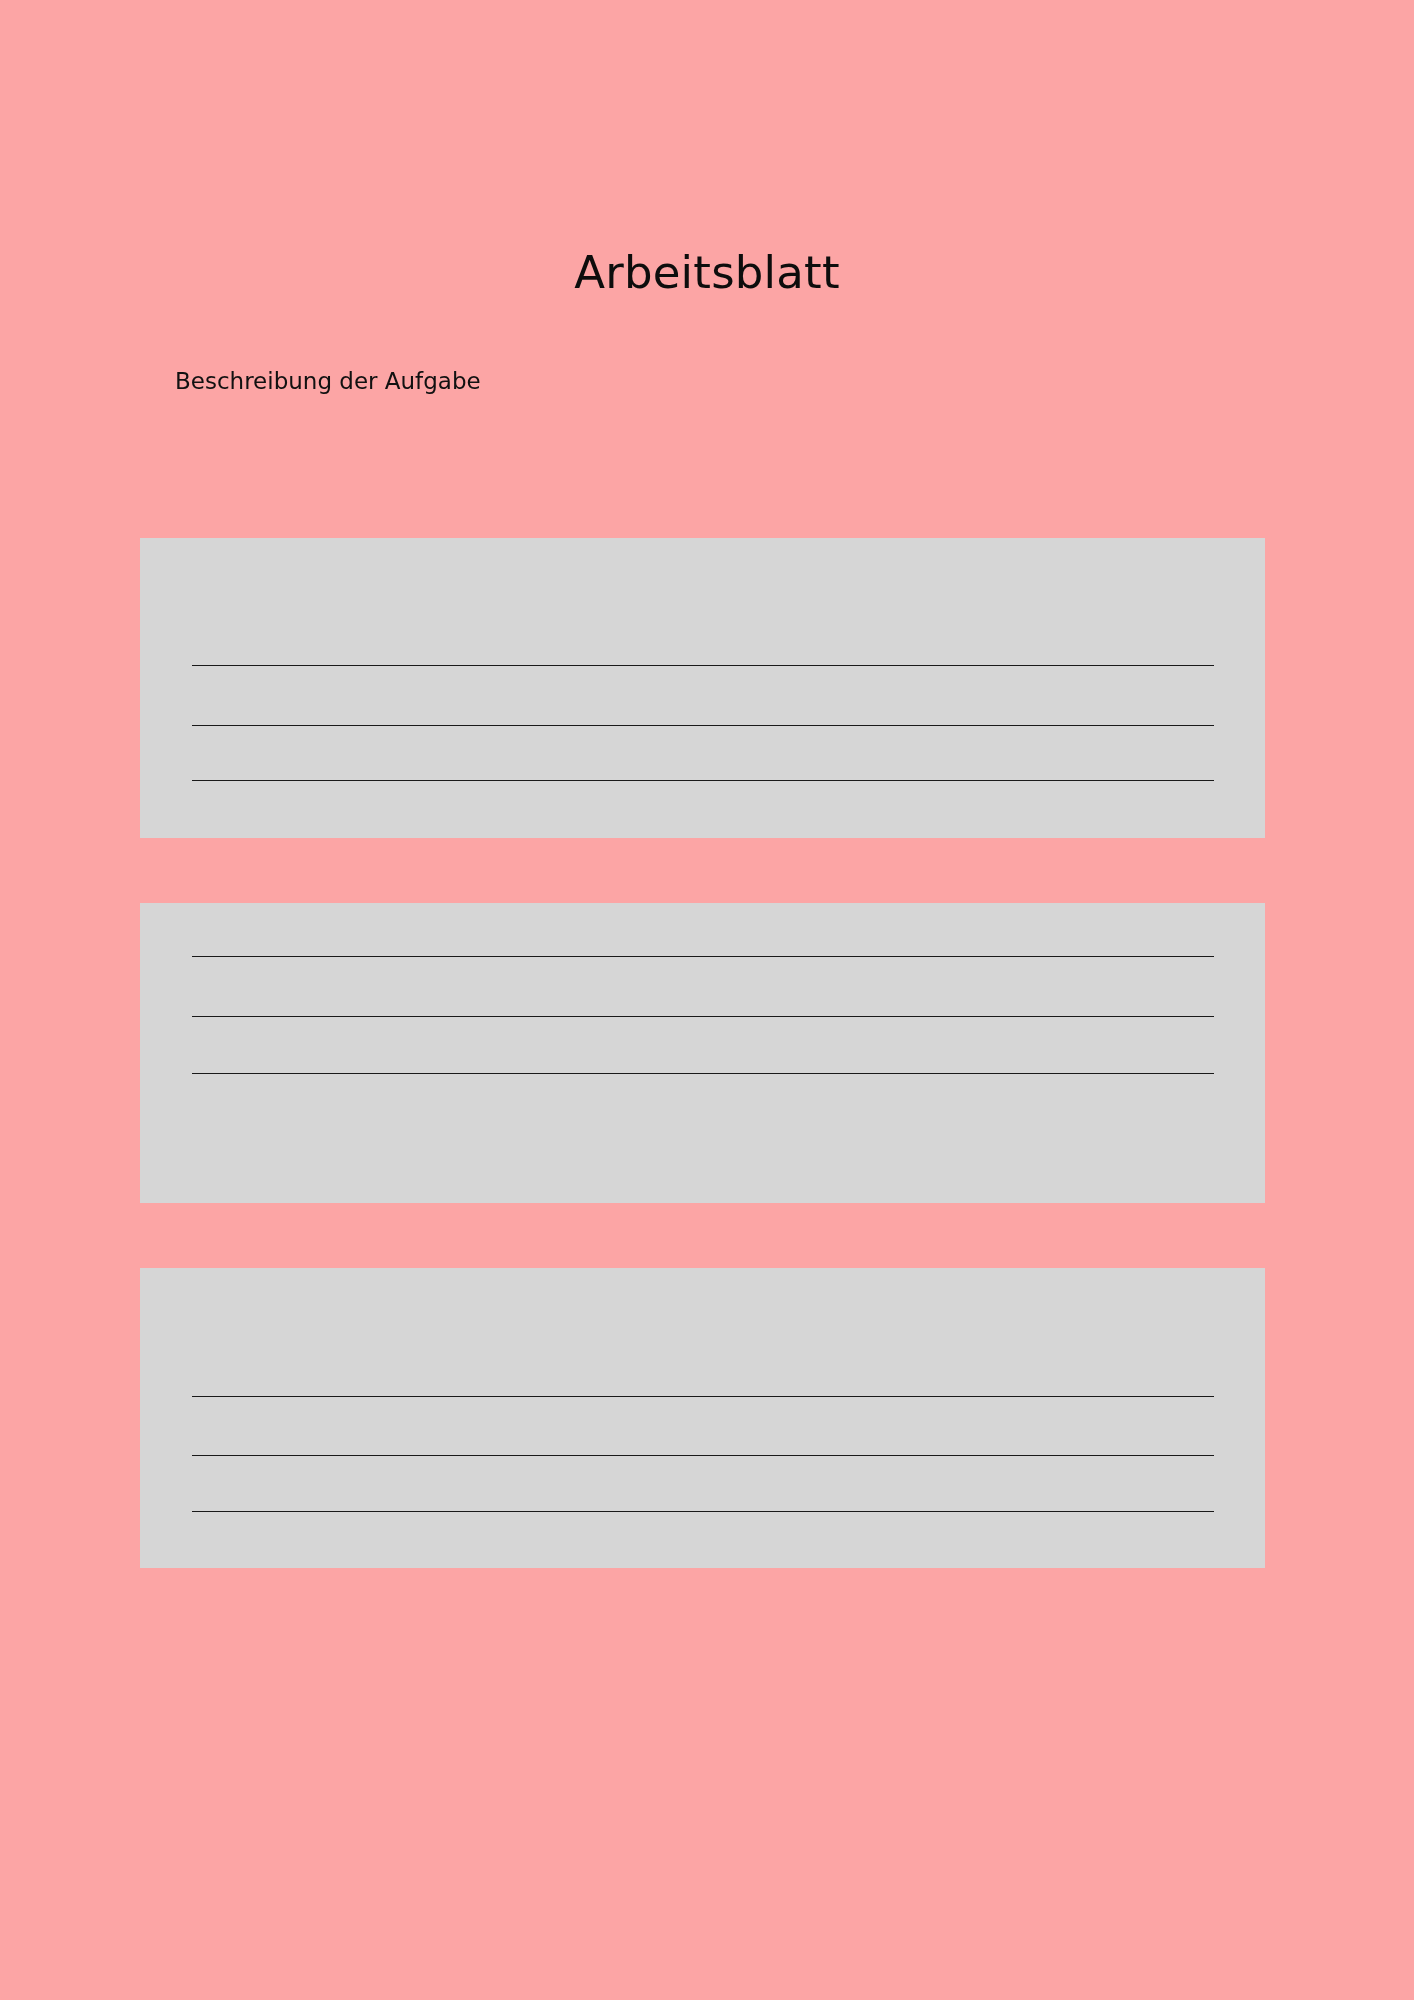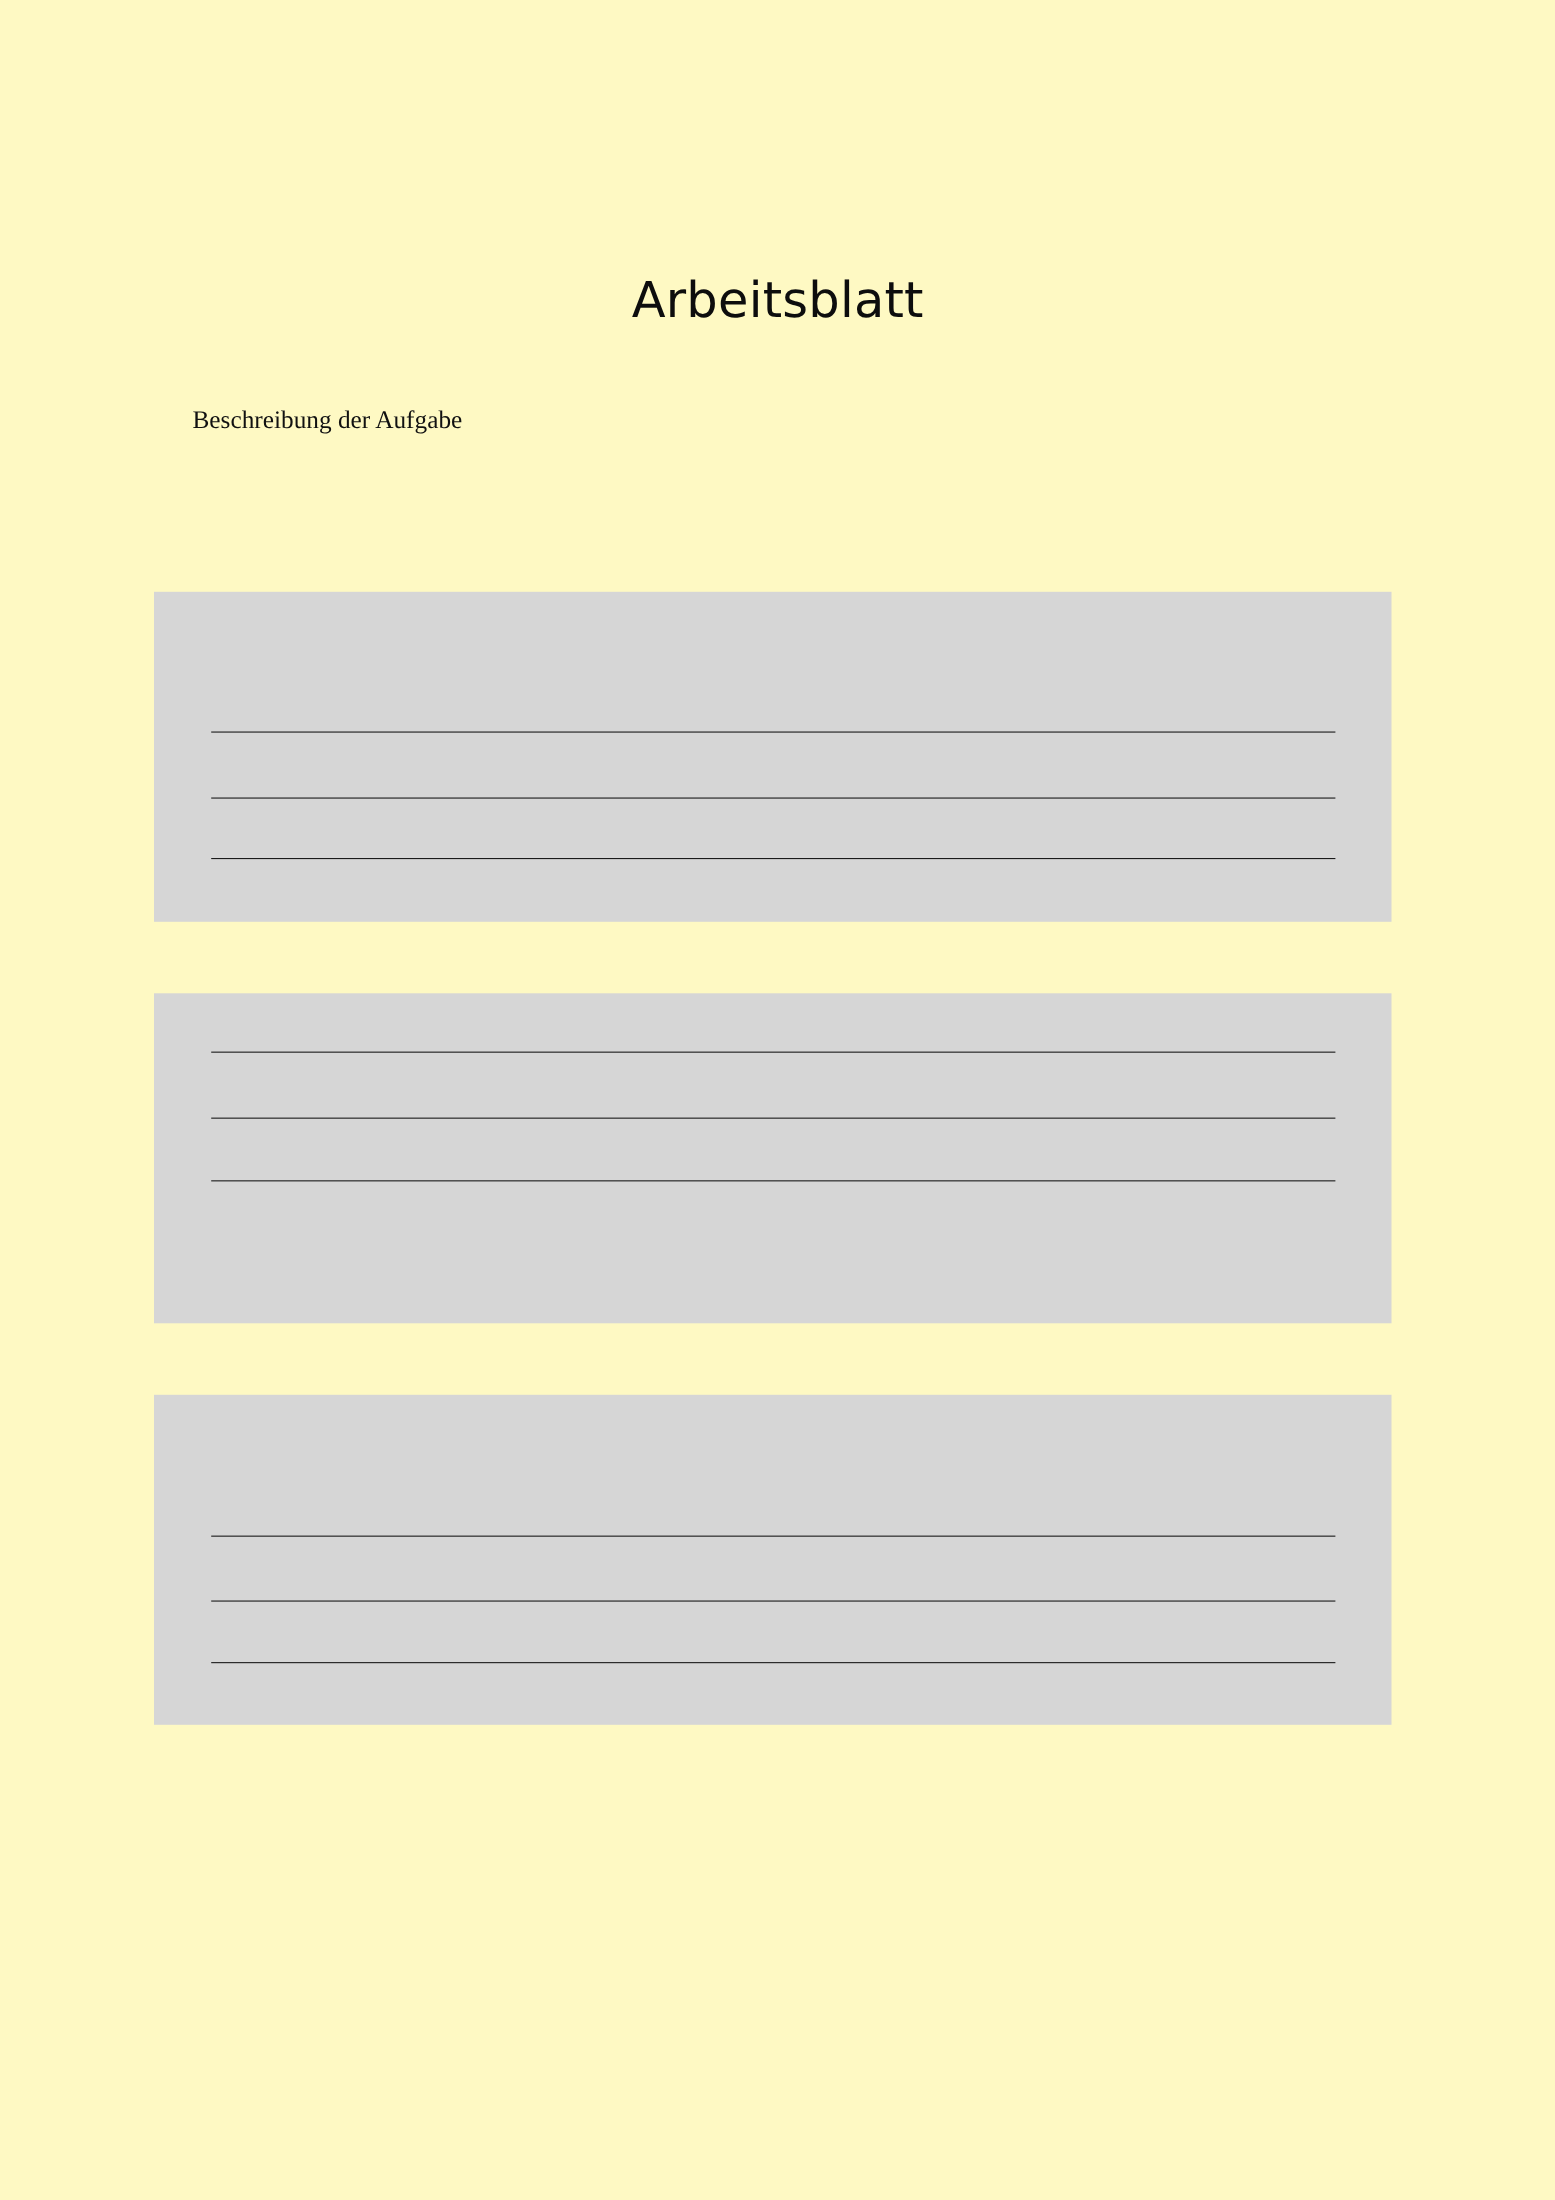--- a/index.html
+++ b/index.html
@@ -12,21 +12,21 @@
     height: 2000px;
     font-family: "DejaVu Sans", sans-serif;
     color: #000000;
     position: relative;
     overflow: hidden;
   }
   .page {
     position: relative;
     width: 1414px;
     height: 2000px;
-    background: #fef9c3;
+    background: #fca5a5;
     box-sizing: border-box;
   }
   .worksheet-title {
     position: absolute;
     top: 218px;
     left: 0;
     width: 1414px;
     text-align: center;
     font-size: 45px;
     font-weight: 400;
@@ -35,21 +35,20 @@
     color: #0d0d0d;
   }
   .task-description {
     position: absolute;
     top: 368px;
     left: 175px;
     font-size: 23px;
     font-weight: 400;
     color: #111111;
     line-height: 1.2;
-    font-family: Liberation Serif, serif;
   }
   .answer-block {
     position: absolute;
     left: 140px;
     width: 1125px;
     background: #d6d6d6;
     box-sizing: border-box;
   }
   .answer-block.block-1 { top: 538px;  height: 300px; }
   .answer-block.block-2 { top: 903px;  height: 300px; }

